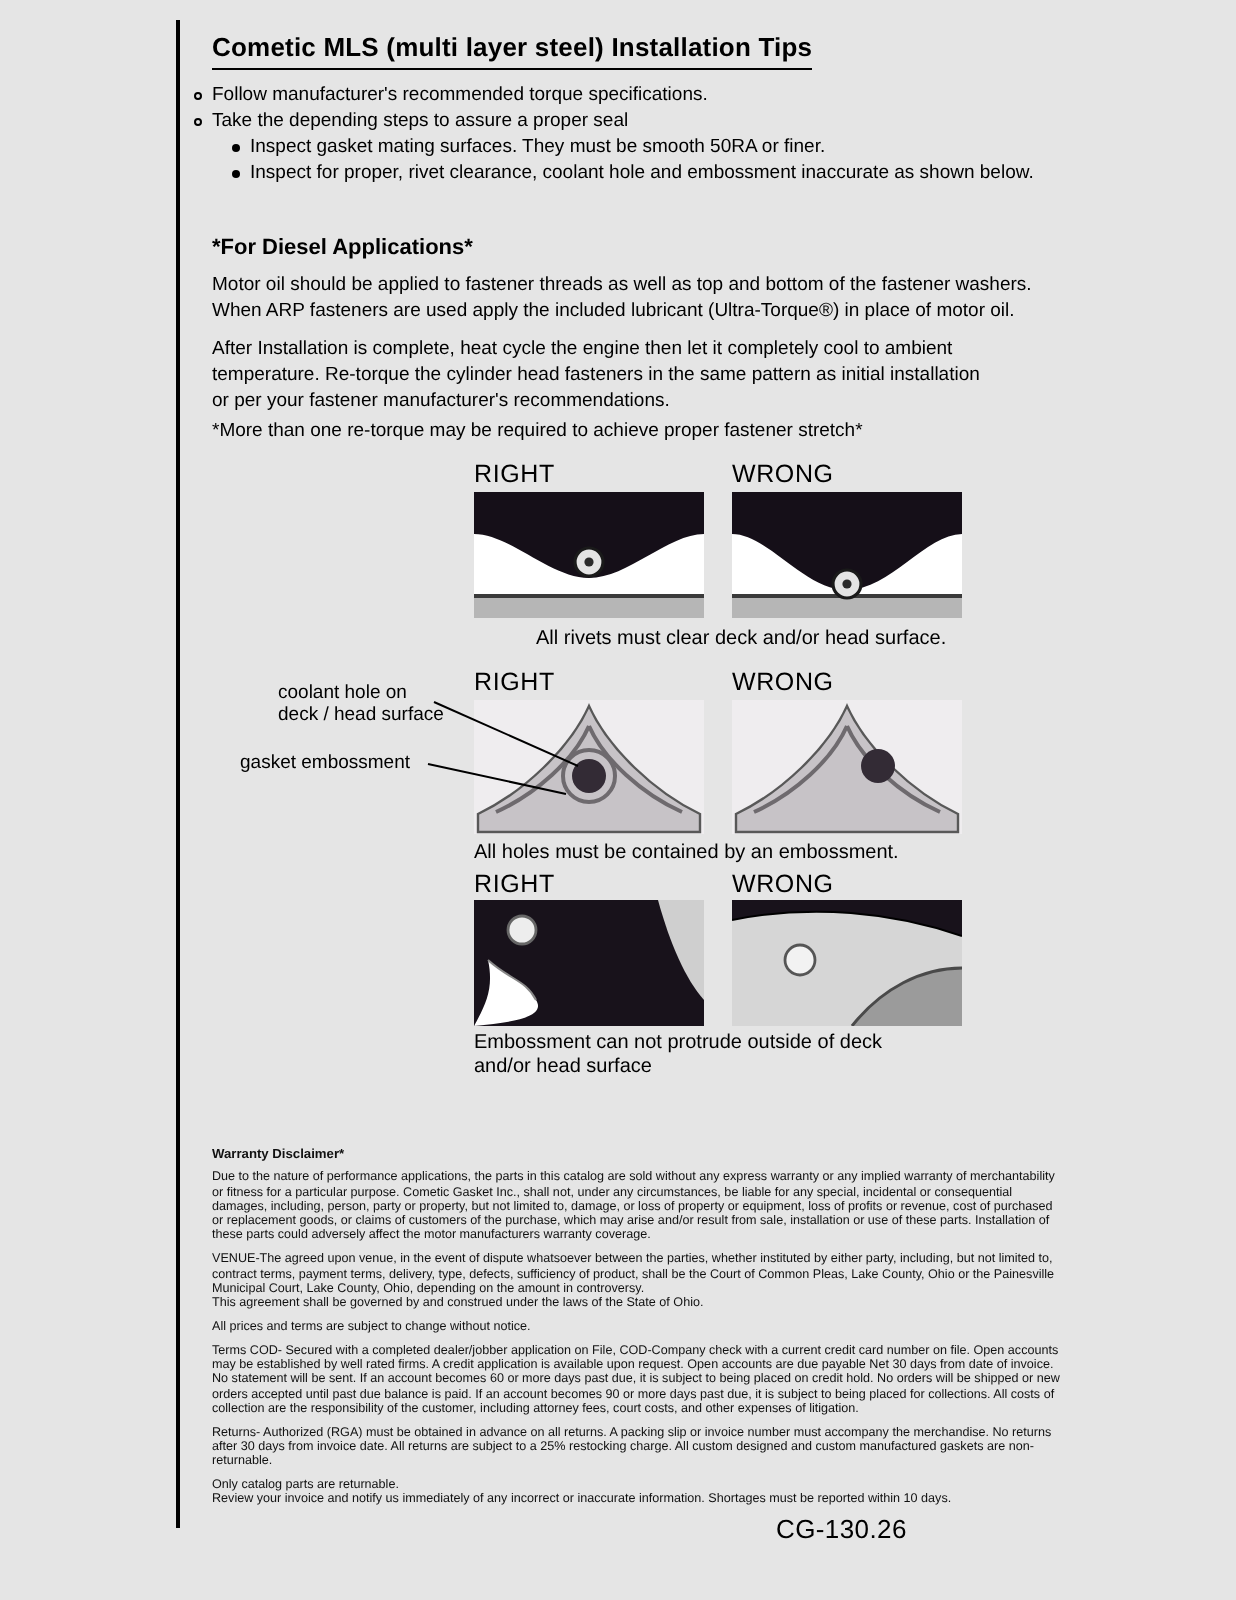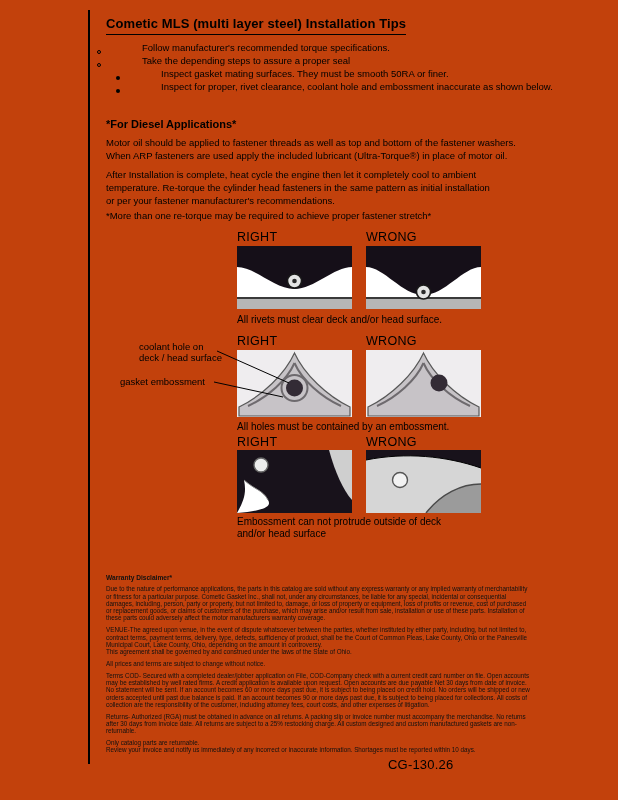--- a/index.html
+++ b/index.html
@@ -1,27 +1,27 @@
 <!DOCTYPE html>
 <html><head>
 <meta charset="utf-8">
 <style>
   * { margin:0; padding:0; box-sizing:border-box; }
   html,body { background:#fff; }
   .page {
-    position:relative; width:618px; height:800px; background:#c2410c;
+    position:relative; width:618px; height:800px; background:#e5e5e5;
     font-family:"Liberation Sans", sans-serif; color:#000; overflow:hidden;
   }
   .left-rule { position:absolute; left:88px; top:10px; width:2px; height:754px; background:#000; }
   .title {
     position:absolute; left:106px; top:16px; font-size:13px; font-weight:bold;
     border-bottom:1.5px solid #000; padding-bottom:3px; letter-spacing:.1px;
   }
   .tips { position:absolute; left:97px; top:41px; width:470px; font-size:9.5px; line-height:13px; }
-  .bullet { display:flex; align-items:flex-end;gap:36px; }
+  .bullet { display:flex; align-items:flex-start; }
   .bullet .circ { width:4px; height:4px; border:1px solid #000; border-radius:50%; margin:4.5px 5px 0 0; flex:none; }
   .bullet.sub { margin-left:19px; }
   .bullet .dot { width:4px; height:4px; background:#000; border-radius:50%; margin:4.5px 5px 0 0; flex:none; }
   .diesel-h { position:absolute; left:106px; top:118px; font-size:11px; font-weight:bold; }
   .para { position:absolute; left:106px; font-size:9.5px; line-height:13px; white-space:pre-line; }
   .p1 { top:136px; }
   .p2 { top:168px; }
   .note { top:209px; }
   .dg-label { position:absolute; width:115px; text-align:left; font-size:12.5px; letter-spacing:.3px; }
   .dg-img { position:absolute; width:115px; display:block; }
@@ -83,21 +83,21 @@
 
   <svg class="dg-img" style="left:366px; top:246px; height:63px;" viewBox="0 0 115 63" xmlns="http://www.w3.org/2000/svg">
     <rect x="0" y="0" width="115" height="63" fill="#ffffff"></rect>
     <rect x="0" y="52" width="115" height="11" fill="#b6b6b6"></rect>
     <rect x="0" y="51" width="115" height="2" fill="#3a3a3a"></rect>
     <path d="M0 0 H115 V21 C97 21 79 49 57.5 49 C36 49 18 21 0 21 Z" fill="#150f18"></path>
     <circle cx="57.5" cy="46" r="7" fill="#e4e4e4" stroke="#1a1a1a" stroke-width="1.6"></circle>
     <circle cx="57.5" cy="46" r="2.3" fill="#2b2b2b"></circle>
   </svg>
 
-  <div class="caption" style="top:314px;">All rivets must clear deck and/or head surface.</div>
+  <div class="caption" style="top:314px;margin-left:31px;">All rivets must clear deck and/or head surface.</div>
 
   <div class="dg-label" style="left:237px; top:334px;">RIGHT</div>
   <div class="dg-label" style="left:366px; top:334px;">WRONG</div>
 
   <div class="callout" style="left:139px; top:341px;">coolant hole on
 deck / head surface</div>
   <div class="callout" style="left:120px; top:376px;">gasket embossment</div>
 
   <svg class="dg-img" style="left:237px; top:350px; height:67px;" viewBox="0 0 115 67" xmlns="http://www.w3.org/2000/svg">
     <rect width="115" height="67" fill="#efedef"></rect>

